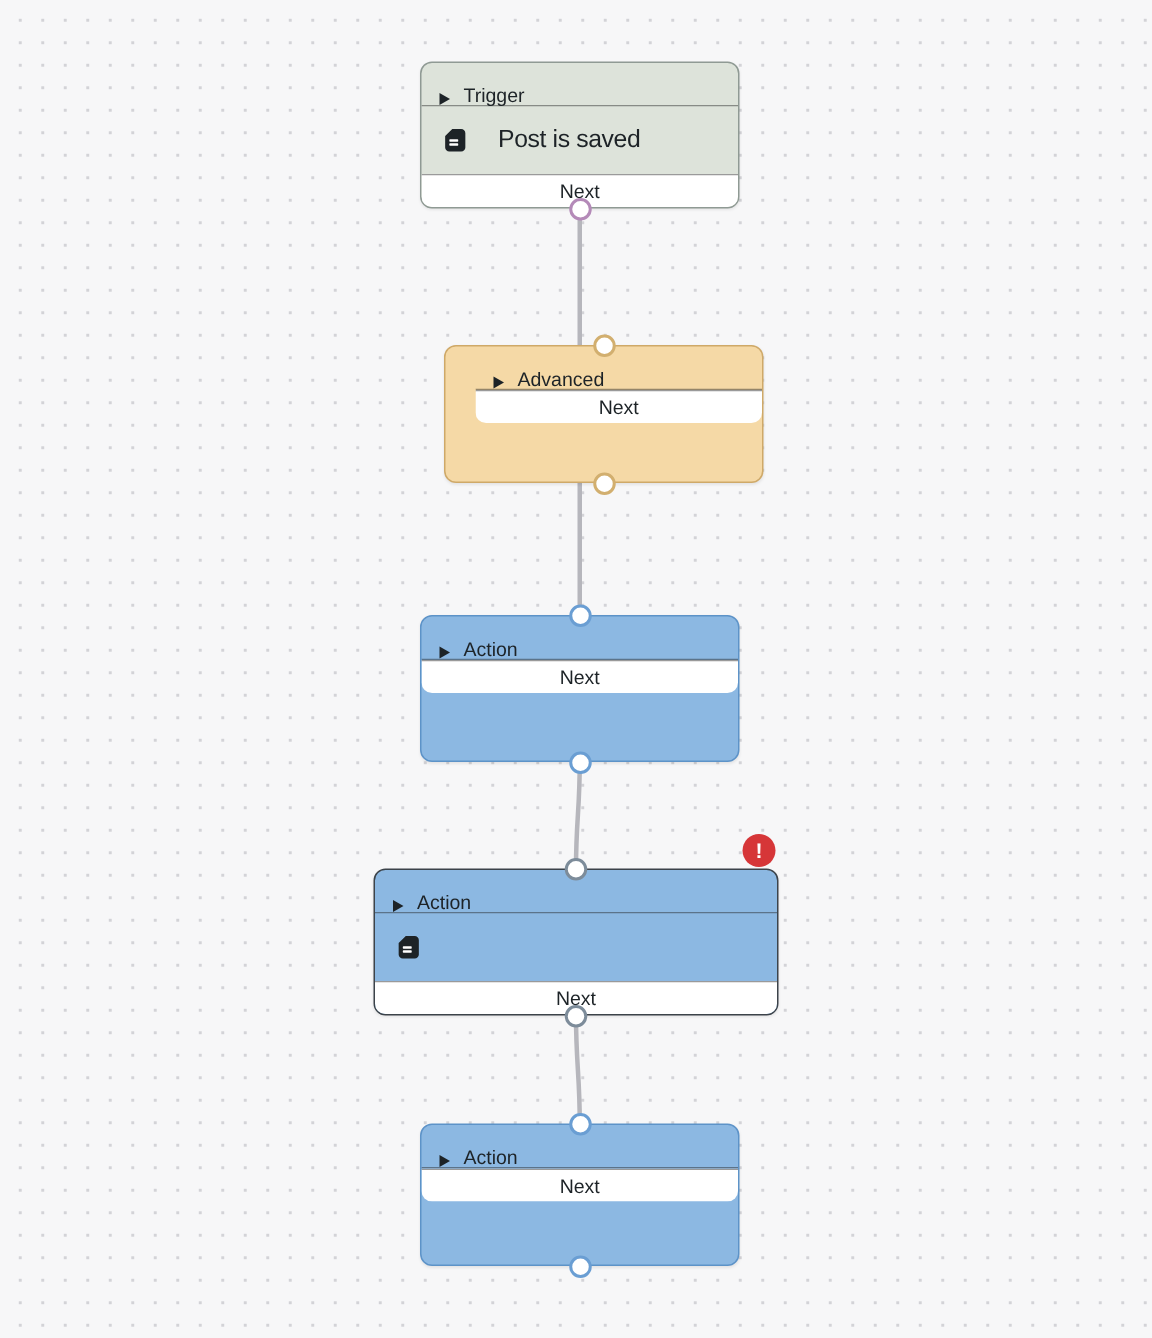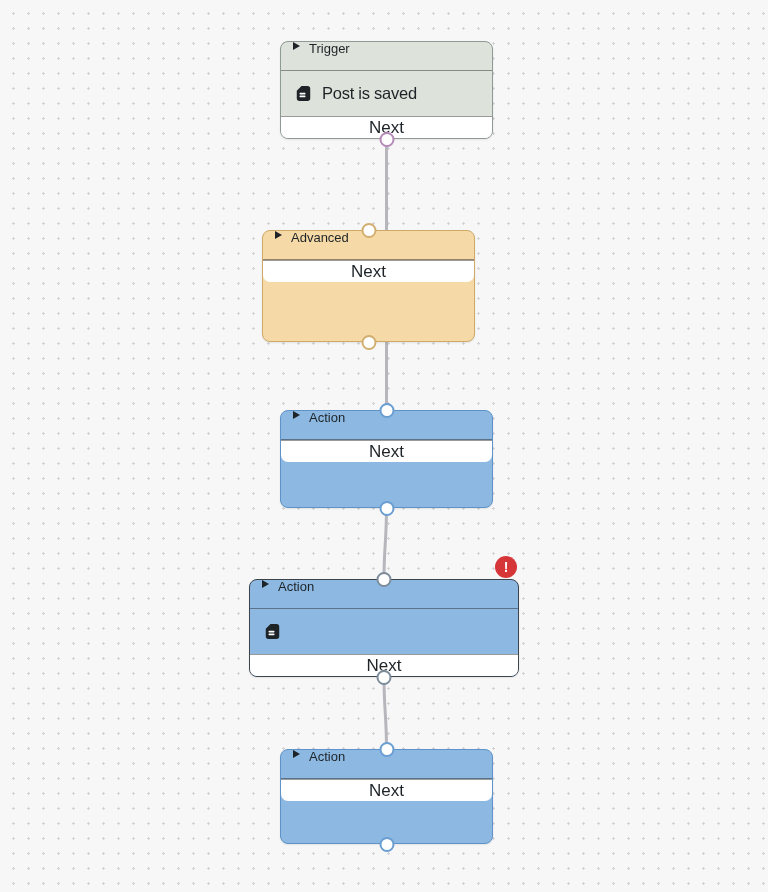--- a/index.html
+++ b/index.html
@@ -21,51 +21,51 @@
     border-radius:8px;
     border:1px solid var(--border);
     background:var(--fill);
     box-sizing:border-box;
     display:flex;flex-direction:column;
     box-shadow:0 1px 2px rgba(0,0,0,0.08);
   }
   .node.selected{border-width:1.5px;}
   .node-header{
     height:28px;flex:0 0 28px;
-    display:flex;align-items:flex-start;gap:9px;
+    display:flex;align-items:flex-end;gap:9px;
     padding:0 12px;
     border-bottom:1px solid rgba(30,30,30,0.45);
     border-radius:7px 7px 0 0;
   }
   .tri{
     width:0;height:0;
     border-left:7px solid #1d2327;
     border-top:4.5px solid transparent;
     border-bottom:4.5px solid transparent;
   }
   .kind{font-size:13px;color:#1d2327;line-height:1;}
   .node-body{
     flex:1 1 auto;
-    display:flex;align-items:center;gap:9px;
+    display:flex;align-items:center;gap:19px;
     padding:0 6px 0 12px;
     overflow:hidden;
   }
   .node-icon{flex:0 0 20px;width:20px;height:20px;display:flex;align-items:center;justify-content:center;}
   .node-icon svg{display:block;}
   .node-label{
     font-size:16.5px;letter-spacing:-0.25px;color:#1d2327;white-space:nowrap;line-height:1;
   }
   .node-footer{
     height:21px;flex:0 0 21px;
     background:#ffffff;
     border-top:1px solid rgba(30,30,30,0.45);
     border-radius:0 0 7px 7px;
     display:flex;align-items:center;justify-content:center;
   }
-  .next-label{font-size:17px;color:#1d2327;line-height:1;}
+  .next-label{font-size:13px;color:#1d2327;line-height:1;}
 
   .handle{
     position:absolute;left:50%;
     width:11px;height:11px;
     background:#fff;
     border:2.5px solid var(--handle);
     border-radius:50%;
     transform:translateX(-50%);
     z-index:3;
   }
@@ -105,21 +105,21 @@
         </svg>
       </span>
 
       <span class="node-label">Post is saved</span>
     </div>
     <div class="node-footer">
       <span class="next-label">Next</span>
     </div>
     <div class="handle handle-bottom" style="--handle: #b48ab8;"></div>
   </div>
-    <div class="node" style="left: 262px; top: 230px; width: 213px; height: 112px; --fill: #f5d9a6; --border: #cfa968;">
+    <div class="node" style="left: 296px; top: 230px; width: 213px; height: 92px; padding-left: 20px; --fill: #f5d9a6; --border: #cfa968;">
 
     <div class="handle handle-top" style="--handle: #d2af6f;"></div>
     <div class="node-header">
       <span class="tri"></span>
       <span class="kind">Advanced</span>
     </div>
     <div class="node-footer">
       <span class="next-label">Next</span>
     </div>
     <div class="handle handle-bottom" style="--handle: #d2af6f;"></div>

